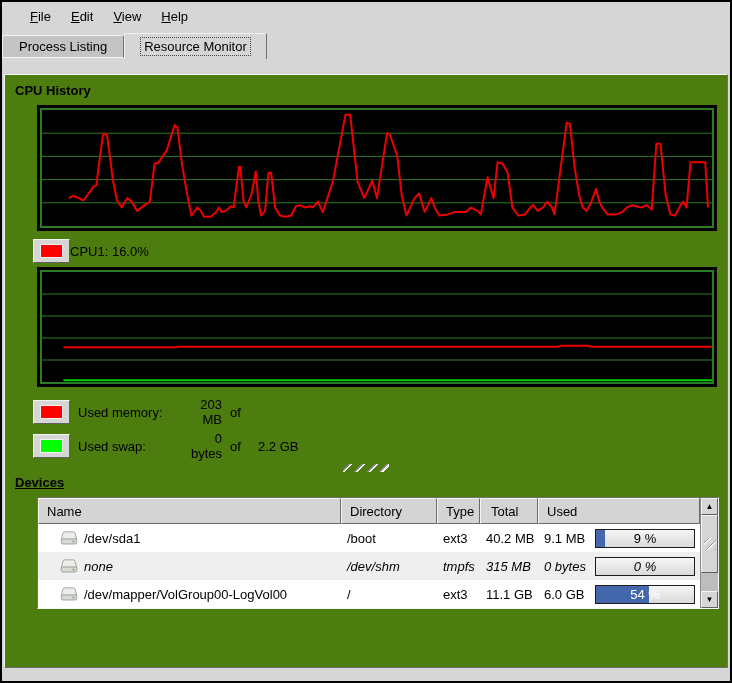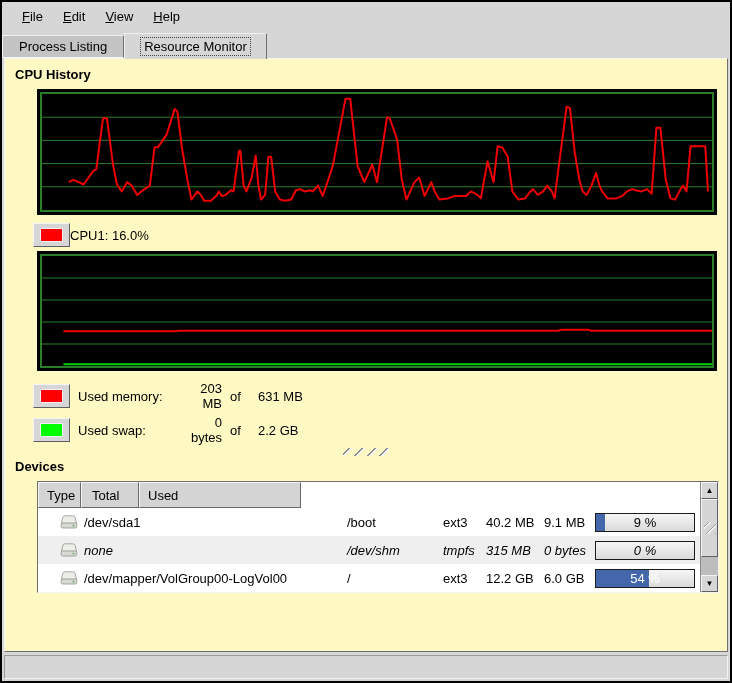--- a/index.html
+++ b/index.html
@@ -11,21 +11,21 @@
     background: #d6d6d6;
     border: 2px solid #000;
     position: relative;
     overflow: hidden;
   }
 
   
   .menubar {
     height: 29px;
     display: flex; align-items: center;
-    padding-left: 12px;
+    padding-left: 20px;
     background: #d6d6d6;
   }
   .menu-item {
     padding: 3px 8px;
     margin-right: 4px;
     cursor: default;
   }
 
   
   .tabrow {
@@ -52,23 +52,23 @@
     margin-bottom: -1px;
     border-bottom: none;
   }
   .tab.active .tab-label {
     outline: 1px dotted #444;
     padding: 1px 3px;
   }
 
   
   .notebook {
-    margin: 0 2px;
+    margin: 16px 2px;
     height: 594px;
-    background: #fef9c3;
+    background: #4d7c0f;
     border: 1px solid;
     border-color: #f4f4f4 #6e6e6e #6e6e6e #f4f4f4;
     padding: 8px 10px 4px 10px;
     position: relative;
     z-index: 1;
   }
 
   .section-title { font-weight: bold; height: 18px; }
 
   
@@ -115,21 +115,21 @@
 
   
   .pane-handle-row { height: 10px; margin-top: 8px; display:flex; justify-content:center; }
   .pane-grip {
     width: 46px; height: 8px; align-self: center;
     background: repeating-linear-gradient(135deg,
        transparent 0 4px, #8a8a8a 4px 5.5px, #f6f6f6 5.5px 7px, transparent 7px 9px);
   }
 
   
-  .devices-title { margin-top: 2px; }
+  .devices-title { margin-top: 2px; text-decoration: underline; }
   .devtable {
     margin: 4px 0 0 22px;
     width: 682px; height: 112px;
     border: 1px solid;
     border-color: #6e6e6e #f4f4f4 #f4f4f4 #6e6e6e;
     display: flex;
     background: #fff;
   }
   .dev-main { width: 662px; }
   .dev-header { display: flex; height: 26px; }
@@ -262,21 +262,20 @@
         </div>
     </div>
 
     <div class="mem-legend">
       <span class="swatch-btn">
         <span class="swatch" style="background-color: rgb(255, 0, 0);"></span>
       </span>
       <span>Used memory:</span>
       <span class="val">203 MB</span>
       <span>of</span>
-      <span>631 MB</span>
     </div>
 
     <div class="mem-legend">
       <span class="swatch-btn">
         <span class="swatch" style="background-color: rgb(0, 255, 0);"></span>
       </span>
       <span>Used swap:</span>
       <span class="val">0 bytes</span>
       <span>of</span>
       <span>2.2 GB</span>
@@ -285,20 +284,22 @@
     <div class="pane-handle-row">
       <div class="pane-grip"></div>
     </div>
 
     <div class="section-title devices-title">Devices</div>
 
     <div class="devtable">
       <div class="dev-main">
 
         <div class="dev-header">
+          <div class="hcell c-name">Name</div>
+          <div class="hcell c-dir">Directory</div>
           <div class="hcell c-type">Type</div>
           <div class="hcell c-total">Total</div>
           <div class="hcell c-used">Used</div>
         </div>
 
         <div class="dev-row">
           <div class="cell c-name name-cell">
             <svg class="disk-icon" viewBox="0 0 18 14">
               <path d="M3 2 Q3.5 0.8 5.5 0.8 L12.5 0.8 Q14.5 0.8 15 2 L16.6 8.4 L1.4 8.4 Z" fill="#eceee9" stroke="#90948c" stroke-width="0.8"></path>
               <rect x="1.2" y="8" width="15.6" height="5" rx="1.6" fill="#d7dad2" stroke="#90948c" stroke-width="0.8"></rect>
@@ -343,21 +344,21 @@
           <div class="cell c-name name-cell">
             <svg class="disk-icon" viewBox="0 0 18 14">
               <path d="M3 2 Q3.5 0.8 5.5 0.8 L12.5 0.8 Q14.5 0.8 15 2 L16.6 8.4 L1.4 8.4 Z" fill="#eceee9" stroke="#90948c" stroke-width="0.8"></path>
               <rect x="1.2" y="8" width="15.6" height="5" rx="1.6" fill="#d7dad2" stroke="#90948c" stroke-width="0.8"></rect>
               <rect x="12.4" y="9.8" width="2.2" height="1.6" fill="#7fae7f"></rect>
             </svg>
             <span>/dev/mapper/VolGroup00-LogVol00</span>
           </div>
           <div class="cell c-dir dir-cell">/</div>
           <div class="cell c-type type-cell">ext3</div>
-          <div class="cell c-total total-cell">12.2 GB</div>
+          <div class="cell c-total total-cell">11.1 GB</div>
           <div class="cell c-used used-cell">
             <span class="used-val">6.0 GB</span>
             <div class="pbar">
               <div class="pbar-fill" style="width: 54%;"></div>
               <div class="pbar-label" style="color: rgb(255, 255, 255);">54 %</div>
             </div>
           </div>
         </div>
 
       </div>

